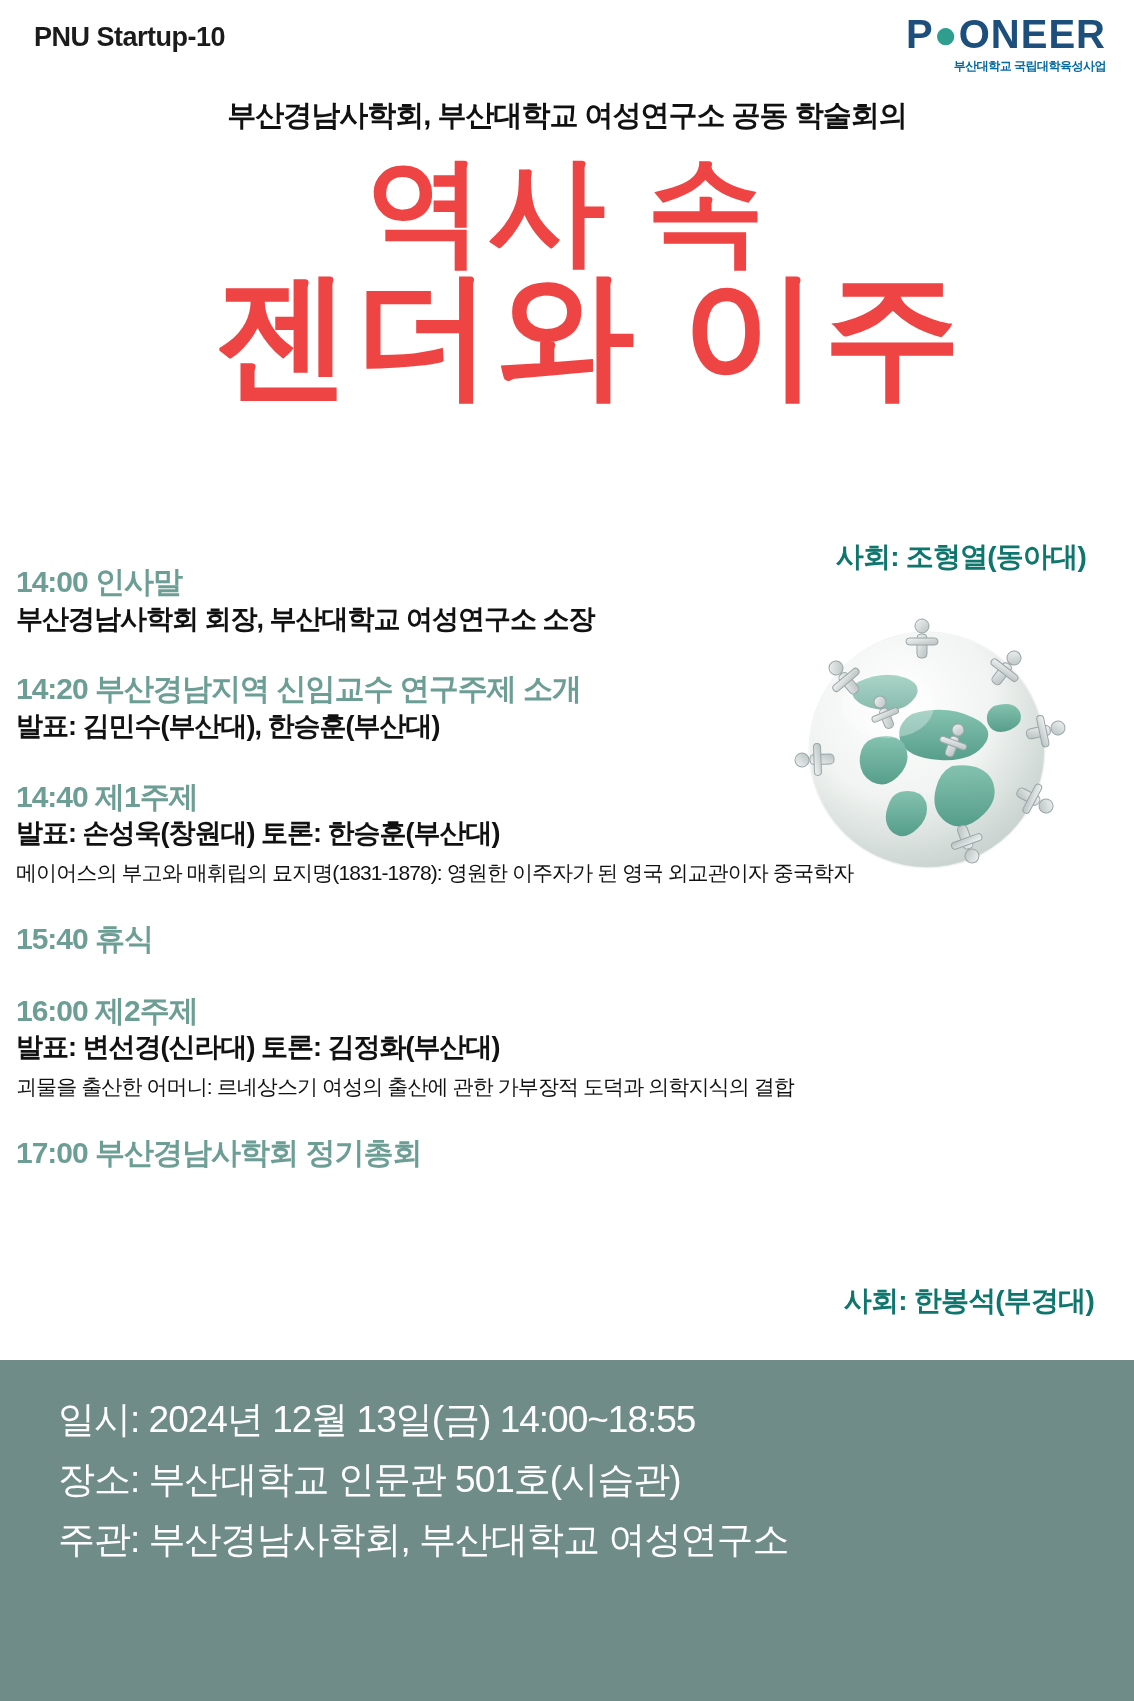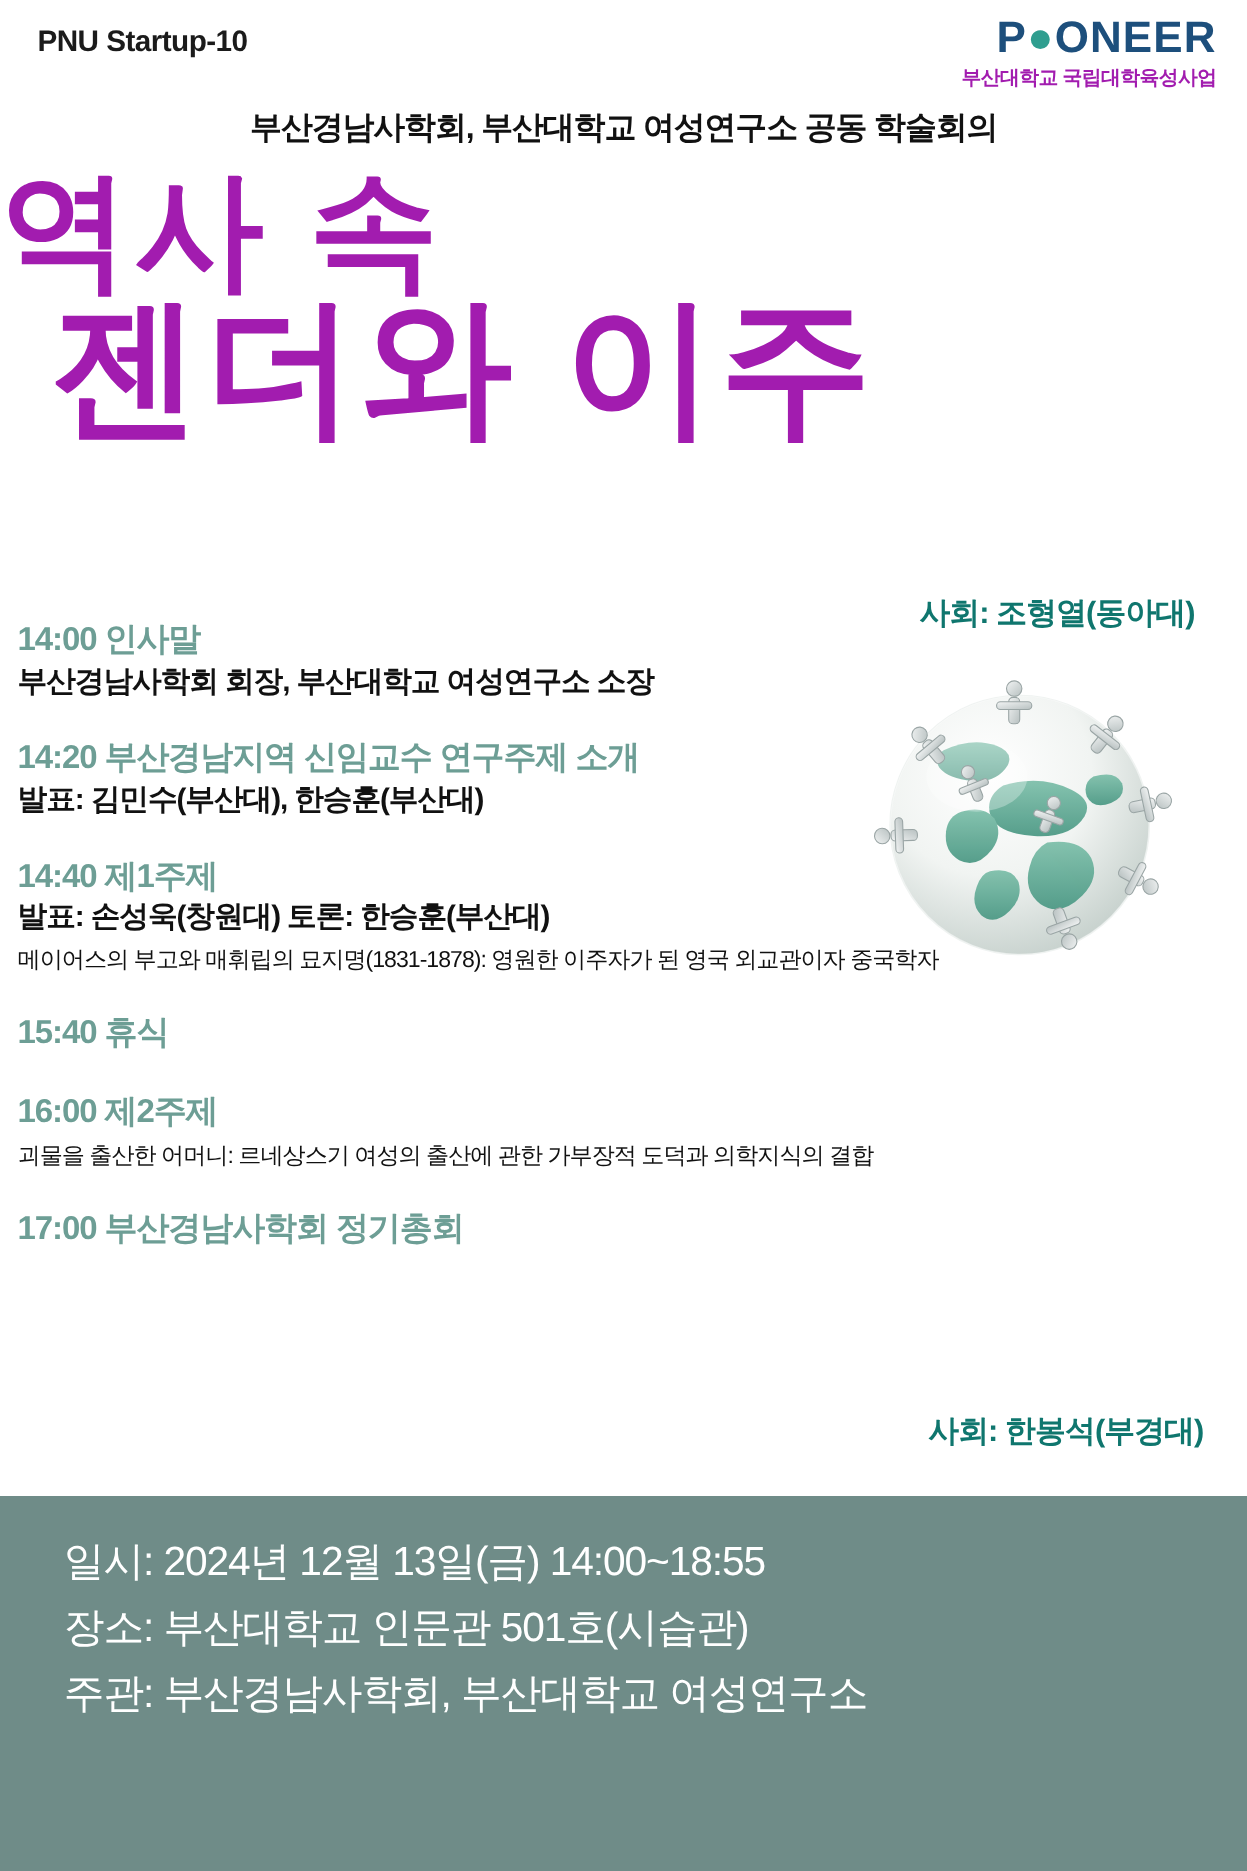--- a/index.html
+++ b/index.html
@@ -44,42 +44,43 @@
     letter-spacing: 1px;
     color: #1d4f7c;
     line-height: 1;
     white-space: nowrap;
   }
   .logo-main .tealdot {
     color: #2f9e8f;
   }
   .logo-sub {
     margin-top: 4px;
-    font-size: 18px;
-    font-weight: bold;
-    color: #a21caf;
+    font-size: 12px;
+    font-weight: bold;
+    color: #0369a1;
     letter-spacing: -0.5px;
   }
 
   
   .subtitle {
     position: absolute;
     top: 96px;
     left: 0; right: 0;
     text-align: center;
     font-size: 29px;
     font-weight: bold;
     letter-spacing: -1px;
     color: #111;
   }
   .maintitle {
     position: absolute;
     top: 150px;
     left: 0; right: 0;
-    color: #a21caf;
+    text-align: center;
+    color: #ef4444;
     font-weight: bold;
     letter-spacing: 4px;
     line-height: 1.02;
   }
   .maintitle .line1 {
     font-size: 118px;
     display: block;
   }
   .maintitle .line2 {
     font-size: 138px;
@@ -286,20 +287,21 @@
     <div class="speakers">발표: 손성욱(창원대) 토론: 한승훈(부산대)</div>
     <div class="paper">메이어스의 부고와 매휘립의 묘지명(1831-1878): 영원한 이주자가 된 영국 외교관이자 중국학자</div>
   </div>
 
   <div class="item gap-m">
     <div class="time">15:40 휴식</div>
   </div>
 
   <div class="item gap-m">
     <div class="time">16:00 제2주제</div>
+    <div class="speakers">발표: 변선경(신라대)  토론: 김정화(부산대)</div>
     <div class="paper">괴물을 출산한 어머니: 르네상스기 여성의 출산에 관한 가부장적 도덕과 의학지식의 결합</div>
   </div>
 
   <div class="item">
     <div class="time">17:00 부산경남사학회 정기총회</div>
   </div>
 
 </div>
 
 <div class="footer">

